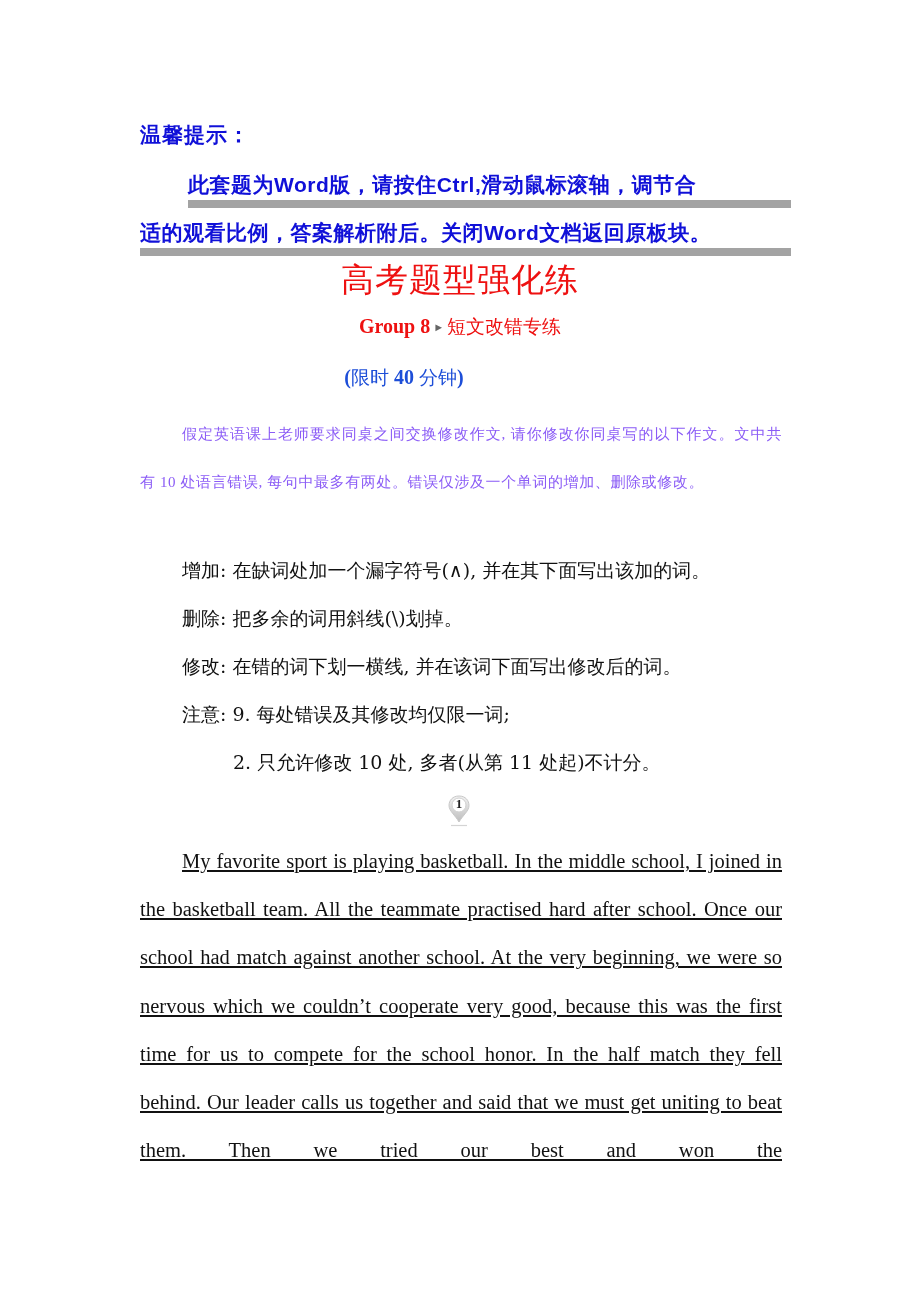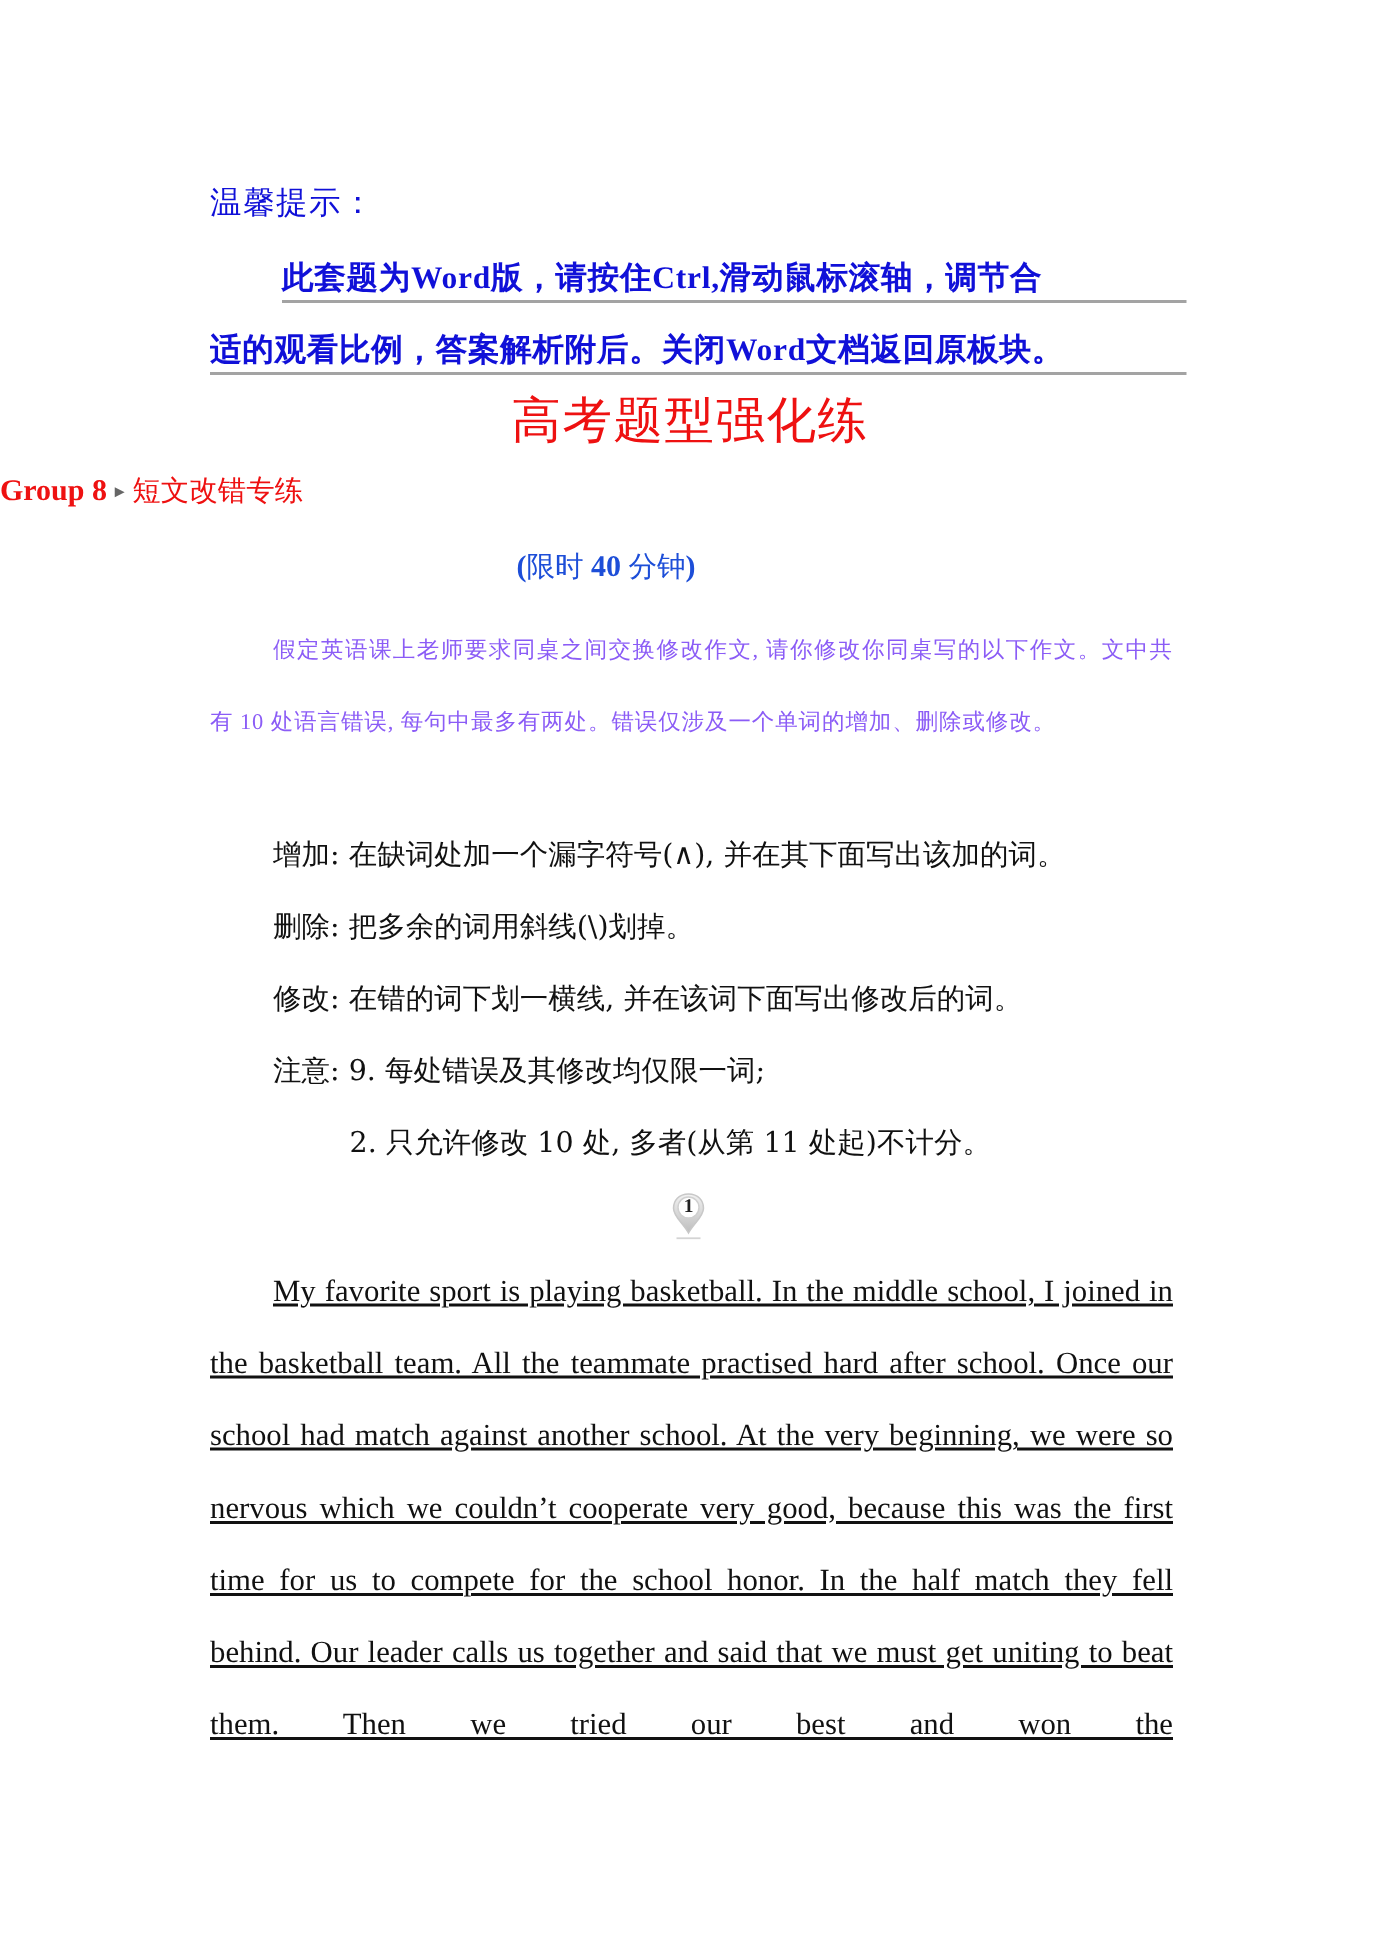--- a/index.html
+++ b/index.html
@@ -13,36 +13,36 @@
       position: relative;
       overflow: hidden;
       font-family: "Liberation Serif", "DejaVu Serif", serif;
       color: #000000;
     }
     .notice-heading {
       position: absolute;
       left: 140px;
       top: 121px;
       font-family: "DejaVu Sans", sans-serif;
-      font-weight: normal;
+      font-weight: bold;
       font-size: 21px;
       color: #1010d8;
       letter-spacing: 1px;
       white-space: nowrap;
     }
     .notice-line {
       position: absolute;
-      font-family: Liberation Serif, serif;
+      font-family: Liberation Sans, sans-serif;
       font-weight: bold;
       font-size: 21px;
       color: #1010d8;
       white-space: nowrap;
       letter-spacing: 0.5px;
       text-decoration: none;
-      border-bottom: 2px solid #a3a3a3;
+      border-bottom: 8px solid #a3a3a3;
       line-height: 30px;
     }
     .notice-line.l1 {
       left: 188px;
       top: 170px;
       width: 603px;
     }
     .notice-line.l2 {
       left: 140px;
       top: 218px;
@@ -57,21 +57,21 @@
       font-family: "DejaVu Serif", serif;
       font-size: 33px;
       color: #ee1111;
       letter-spacing: 1px;
     }
     .subtitle {
       position: absolute;
       left: 0;
       width: 920px;
       top: 314px;
-      text-align: left;
+      text-align: center;
       font-family: "Liberation Serif", serif;
       font-weight: bold;
       font-size: 20px;
       color: #ee1111;
       white-space: nowrap;
     }
     .subtitle .arrow {
       color: #666666;
       font-size: 11px;
       margin: 0 3px 0 3px;

